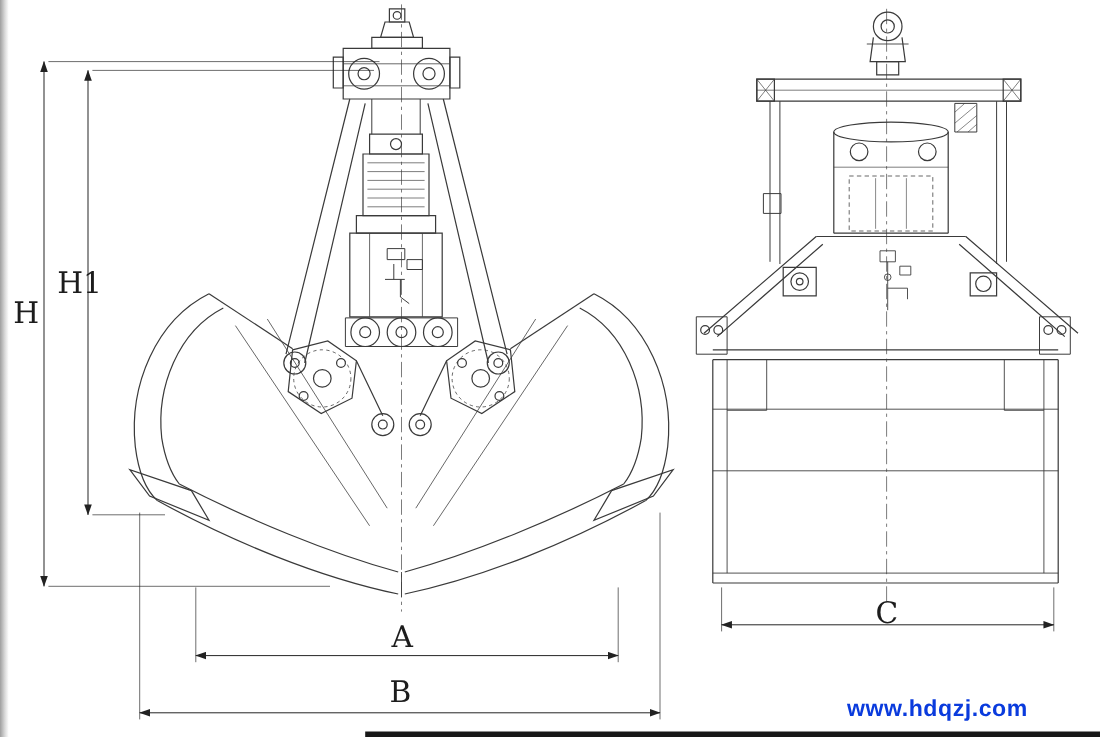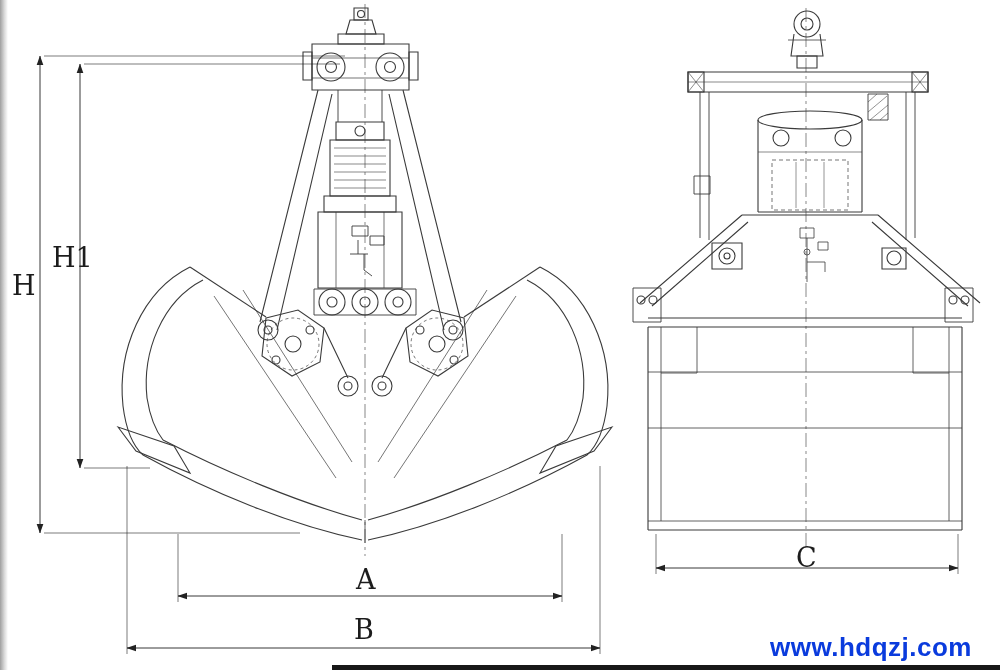--- a/index.html
+++ b/index.html
@@ -19,21 +19,21 @@
     font-family:"DejaVu Serif", serif;
     line-height:1;
     user-select:none;
   }
   .watermark{
     position:absolute;
     left:770px;
     top:634px;
     font-family:"Liberation Sans", sans-serif;
     font-weight:bold;
-    font-size:26px;
+    font-size:21px;
     letter-spacing:0.5px;
     line-height:1;
   }
   .edge-strip{
     position:absolute;left:0;top:0;width:8px;height:670px;
     background:linear-gradient(to right,#9f9f9f,#d9d9d9 55%,rgba(255,255,255,0));
   }
   .bottom-bar{
     position:absolute;left:332px;bottom:0;right:0;height:5px;
     background:#181818;

